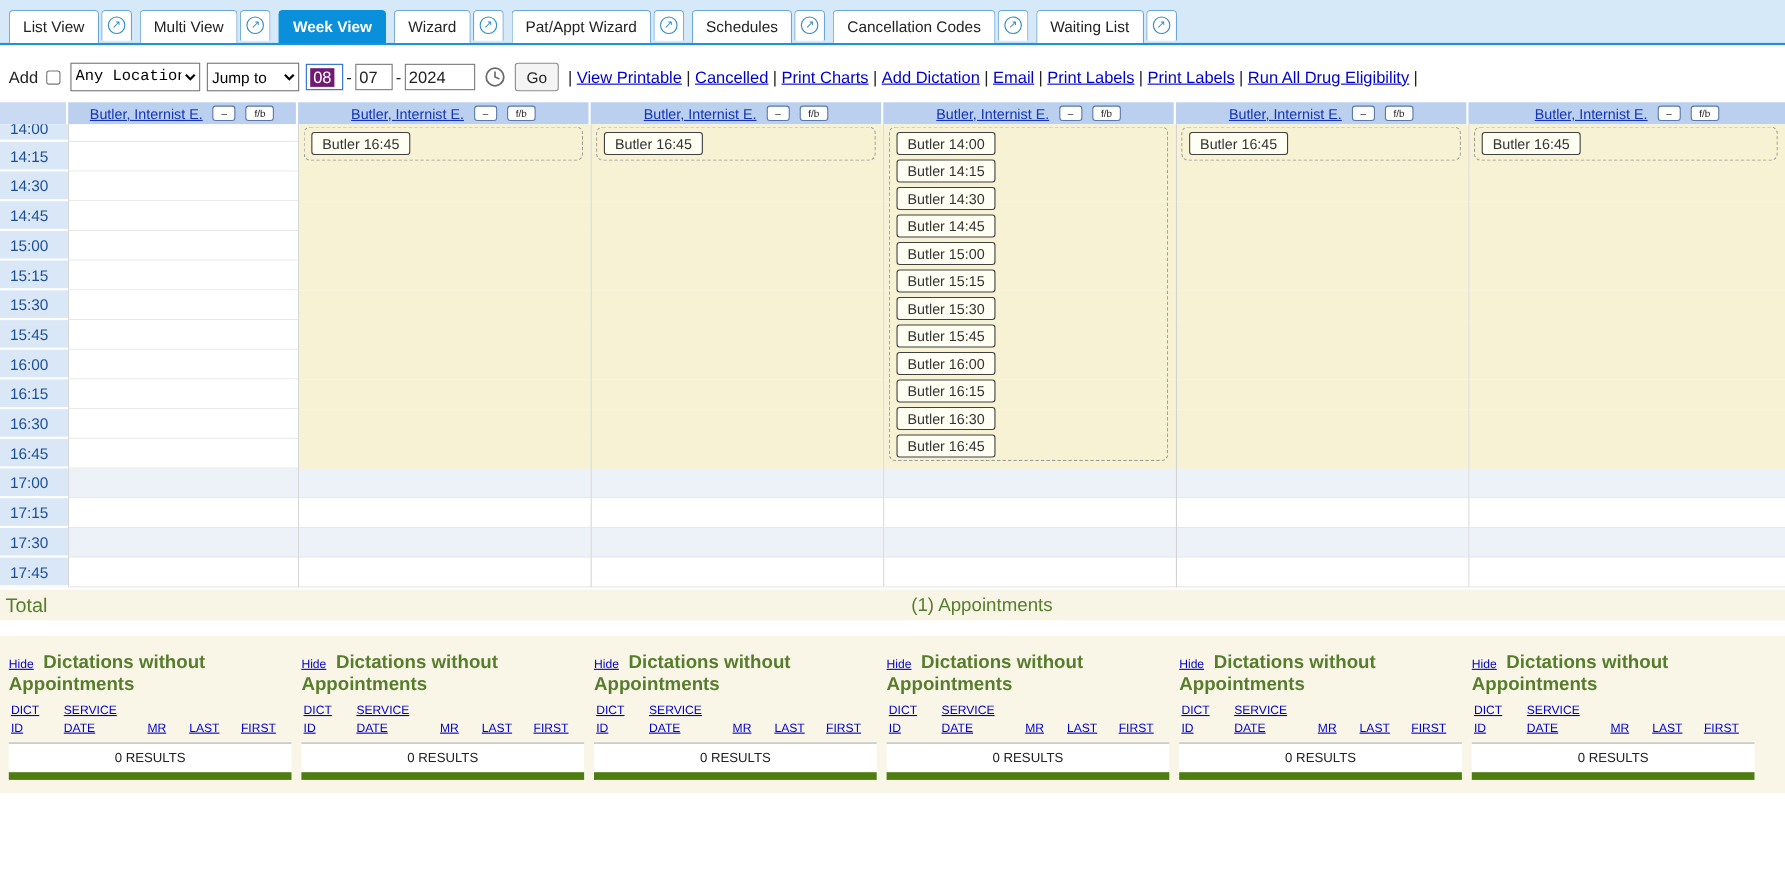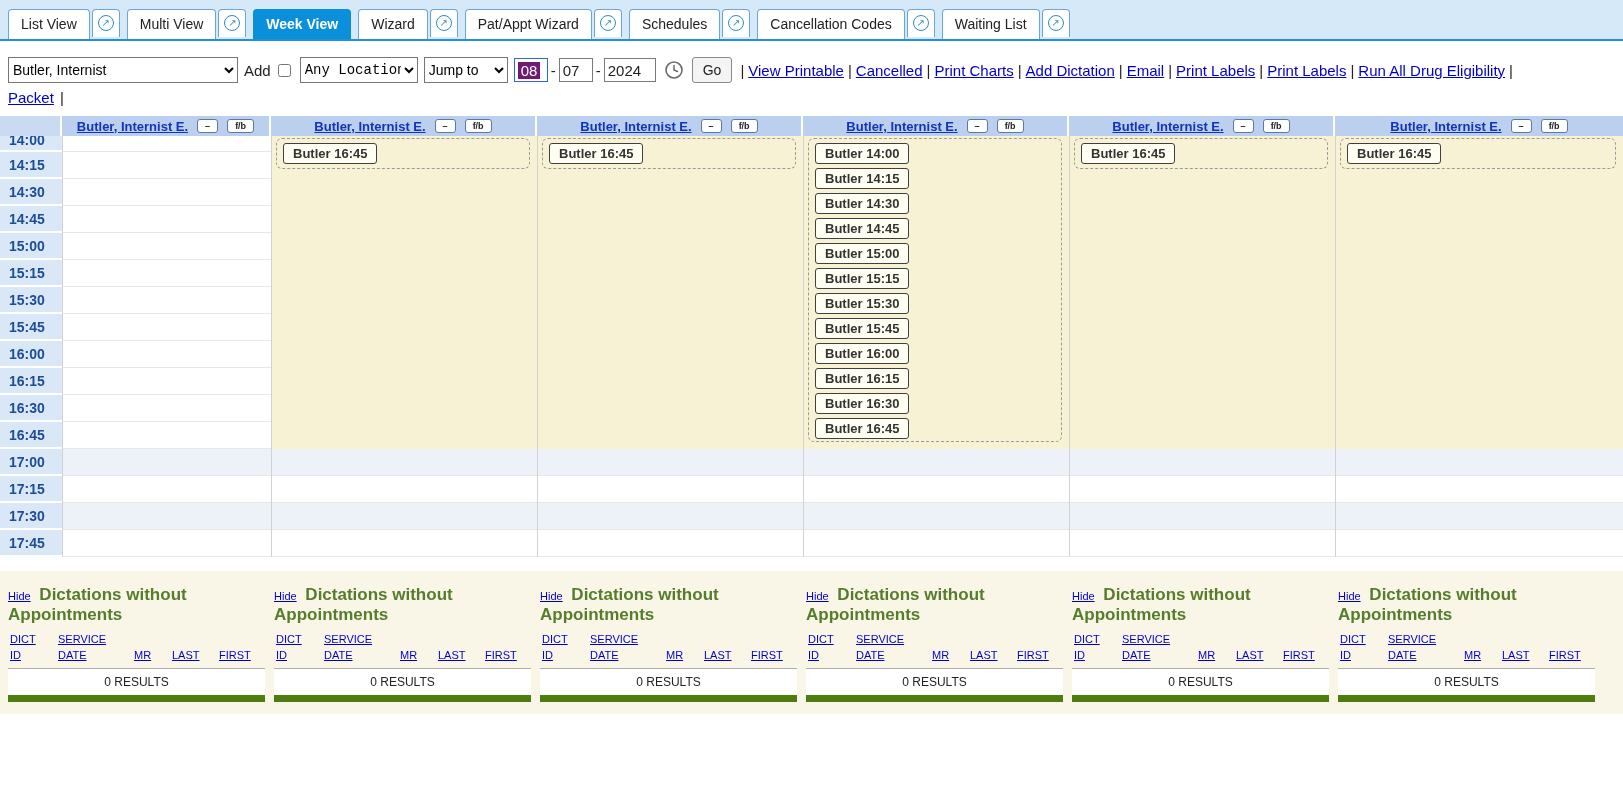--- a/index.html
+++ b/index.html
@@ -41,34 +41,34 @@
   .location-sel { width:118px;font-family:Liberation Mono, monospace; }
   .jump-sel { width:84px; }
   .add-wrap { display:inline-flex; align-items:center; gap:3px; }
   .date-group { display:inline-flex; align-items:center; gap:3px; }
   .date-box {
     display:inline-flex; align-items:center; height:24px; border:1px solid #7a7a7a;
     background:#fff; padding:0 3px; font-size:15px; width:34px;
   }
   .date-box.focused { border:1px solid #2a6cc8; }
   .date-box .selected-text { background:#701a75; color:#fff; padding:0 3px; }
-  .date-box.year { width:52px; }
+  .date-box.year { width:64px; }
   .date-sep { font-size:15px; color:#222; }
   .clock-btn { display:inline-flex; cursor:pointer; margin:0 2px; }
   .go-btn {
     height:26px; padding:2px 10px; font-size:14px; border:1px solid #8a8a8a;
     background:#f4f4f4; border-radius:3px; cursor:pointer; color:#222;
   }
   .links { font-size:15px; }
   .links a { margin:0 2px; }
   .sep { color:#222; margin:0 2px; text-decoration:none; }
   .packet-row { padding:4px 0 2px 8px; font-size:15px; }
 
   
-  .grid { margin-top:8px;font-weight:bold; }
+  .grid { margin-top:8px; }
   .grid-header { display:flex; height:20px; background:#fff; }
   .gutter-head { width:60px; margin-right:2px; background:#c9daf2; }
   .col-head {
     display:flex; align-items:center; justify-content:center; gap:9px;
     background:#bad0ee; margin-right:2px; font-size:13px;
   }
   .col-head.last { margin-right:0; }
   .col-head a { color:#1333b8; white-space:nowrap; }
   .mini-btn {
     background:#fff; border:1px solid #5b79a8; border-radius:3px;
@@ -167,23 +167,20 @@
       </div>
       <div class="tab-group">
         <div class="tab">Waiting List</div>
         <div class="tab-icon-box">
           <span class="circ">↗</span>
         </div>
       </div>
     </div>
 
   <div class="toolbar">
-    <select class="provider-sel">
-      <option>Butler, Internist</option>
-    </select>
     <span class="add-wrap">
       <span>Add</span>
       <input type="checkbox" style="">
     </span>
     <select class="location-sel">
       <option>Any Location</option>
     </select>
     <select class="jump-sel">
       <option>Jump to</option>
     </select>
@@ -199,24 +196,20 @@
     <span class="clock-btn">
       <svg width="20" height="20" viewBox="0 0 20 20">
         <circle cx="10" cy="10" r="8" fill="none" stroke="#6b6b6b" stroke-width="1.6"></circle>
         <path d="M10 5.5 V10 L13.5 11.5" fill="none" stroke="#6b6b6b" stroke-width="1.5" stroke-linecap="round"></path>
       </svg>
     </span>
     <button class="go-btn">Go</button>
     <span class="links" id="toolbar-links"><span class="sep">|</span><a class="tb-link">View Printable</a><span class="sep">|</span><a class="tb-link">Cancelled</a><span class="sep">|</span><a class="tb-link">Print Charts</a><span class="sep">|</span><a class="tb-link">Add Dictation</a><span class="sep">|</span><a class="tb-link">Email</a><span class="sep">|</span><a class="tb-link">Print Labels</a><span class="sep">|</span><a class="tb-link">Print Labels</a><span class="sep">|</span><a class="tb-link">Run All Drug Eligibility</a><span class="sep">|</span></span>
   </div>
 
-  <div class="packet-row">
-    <a>Packet</a>
-    <span class="sep">|</span>
-  </div>
 
   <div class="grid">
     <div class="grid-header" id="grid-header">
         <div class="gutter-head"></div>
         <div class="col-head" style="width: 207px;">
           <a class="col-link">Butler, Internist E.</a>
           <span class="mini-btn">–</span>
           <span class="mini-btn">f/b</span>
         </div>
         <div class="col-head" style="width: 264px;">
@@ -398,20 +391,24 @@
             <div class="row shade"></div>
             <div class="row"></div>
             <div class="dash-box" style="height: 31px;">
               <div class="chip">Butler 16:45</div>
             </div>
           </div>
         </div>
     </div>
   </div>
 
+  <div class="total-row">
+    <span class="total-label">Total</span>
+    <span class="total-center">(1) Appointments</span>
+  </div>
 
   <div class="panels" id="panels">
       <div class="panel">
         <div class="panel-title"><a class="hide">Hide</a> <span class="ttl">Dictations without Appointments</span></div>
         <div class="panel-heads">
           <a class="ph ph0">DICT
 ID</a>
           <a class="ph ph1">SERVICE
 DATE</a>
           <a class="ph ph2">MR</a>

